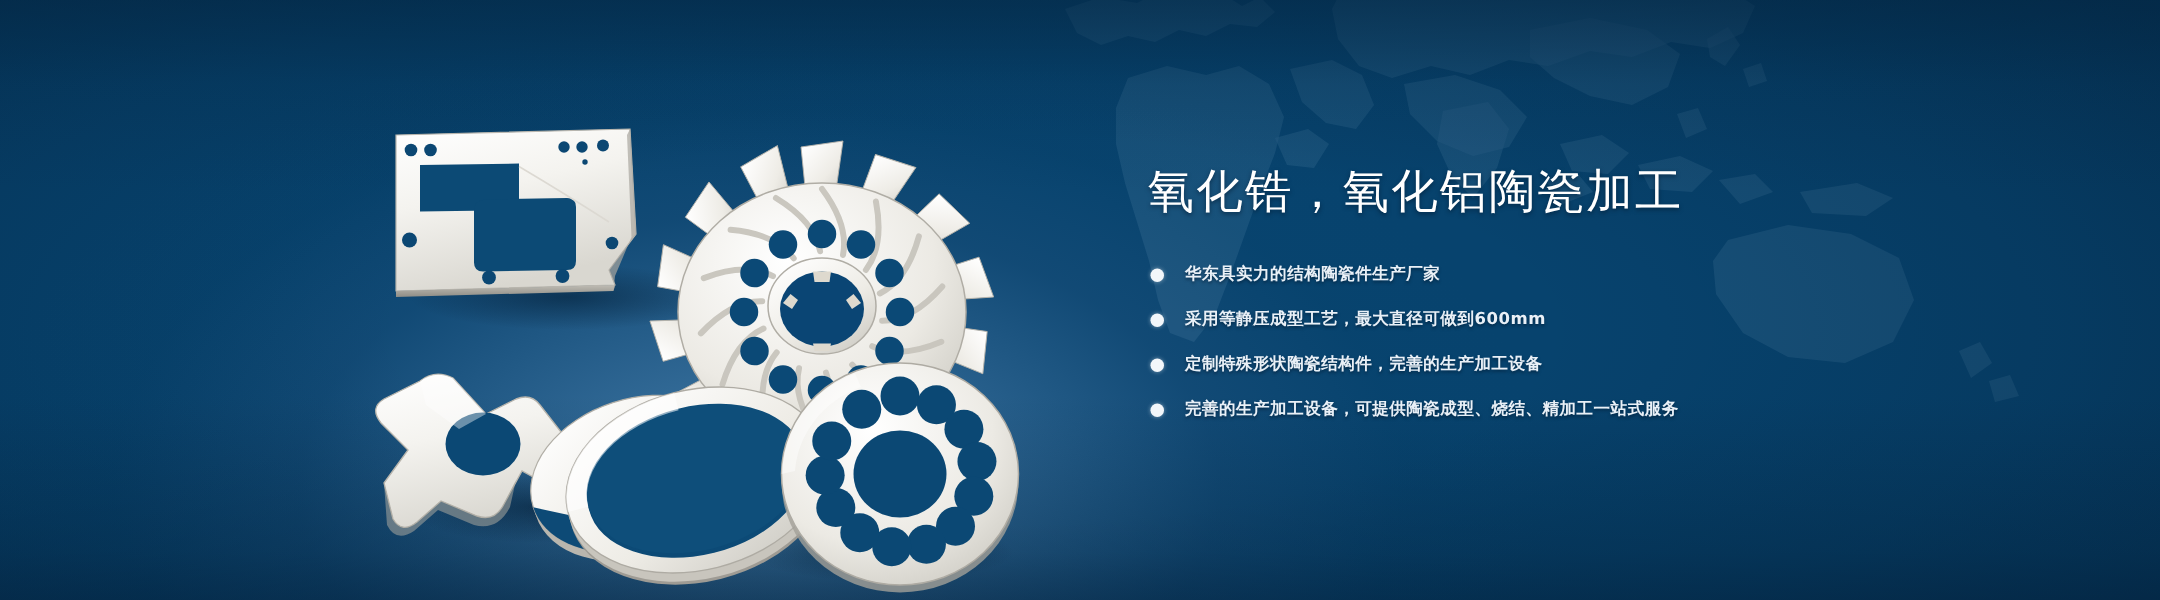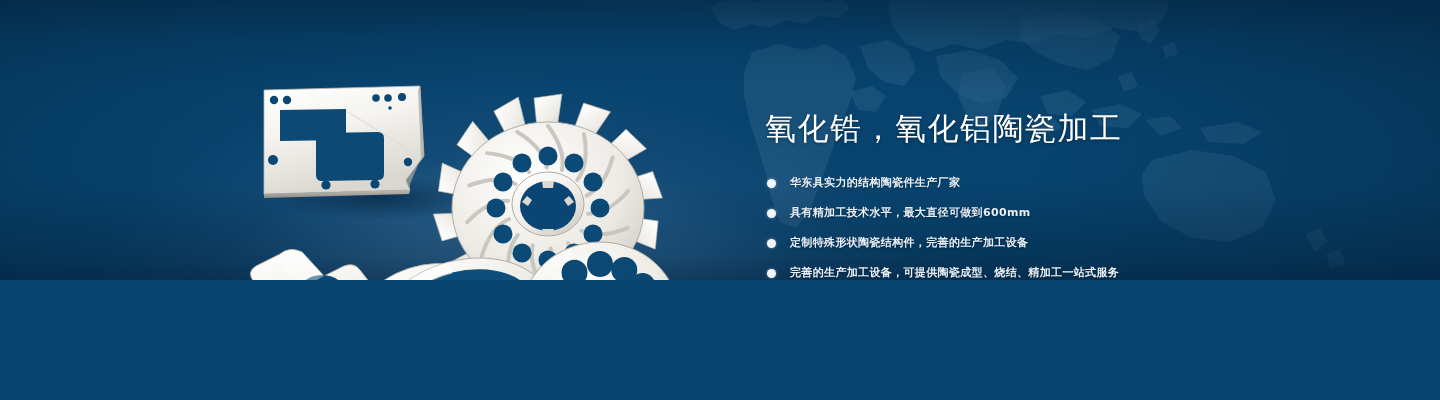--- a/index.html
+++ b/index.html
@@ -8,21 +8,21 @@
     padding: 0;
     background: #06436f;
   }
   body {
     font-family: "DejaVu Sans", "Liberation Sans", sans-serif;
   }
 
   .banner {
     position: relative;
     width: 1440px;
-    height: 280px;
+    height: 400px;
     overflow: hidden;
     background: #000000;
   }
 
   
   .bg-base {
     position: absolute;
     inset: 0;
     background: #07436e;
   }
@@ -430,21 +430,21 @@
   <div class="copy">
     <h1 class="headline">氧化锆，氧化铝陶瓷加工</h1>
 
     <ul class="bullets">
       <li class="bullet">
         <span class="dot"></span>
         <span class="bullet-text">华东具实力的结构陶瓷件生产厂家</span>
       </li>
       <li class="bullet">
         <span class="dot"></span>
-        <span class="bullet-text">具有精加工技术水平，最大直径可做到600mm</span>
+        <span class="bullet-text">采用等静压成型工艺，最大直径可做到600mm</span>
       </li>
       <li class="bullet">
         <span class="dot"></span>
         <span class="bullet-text">定制特殊形状陶瓷结构件，完善的生产加工设备</span>
       </li>
       <li class="bullet">
         <span class="dot"></span>
         <span class="bullet-text">完善的生产加工设备，可提供陶瓷成型、烧结、精加工一站式服务</span>
       </li>
     </ul>

